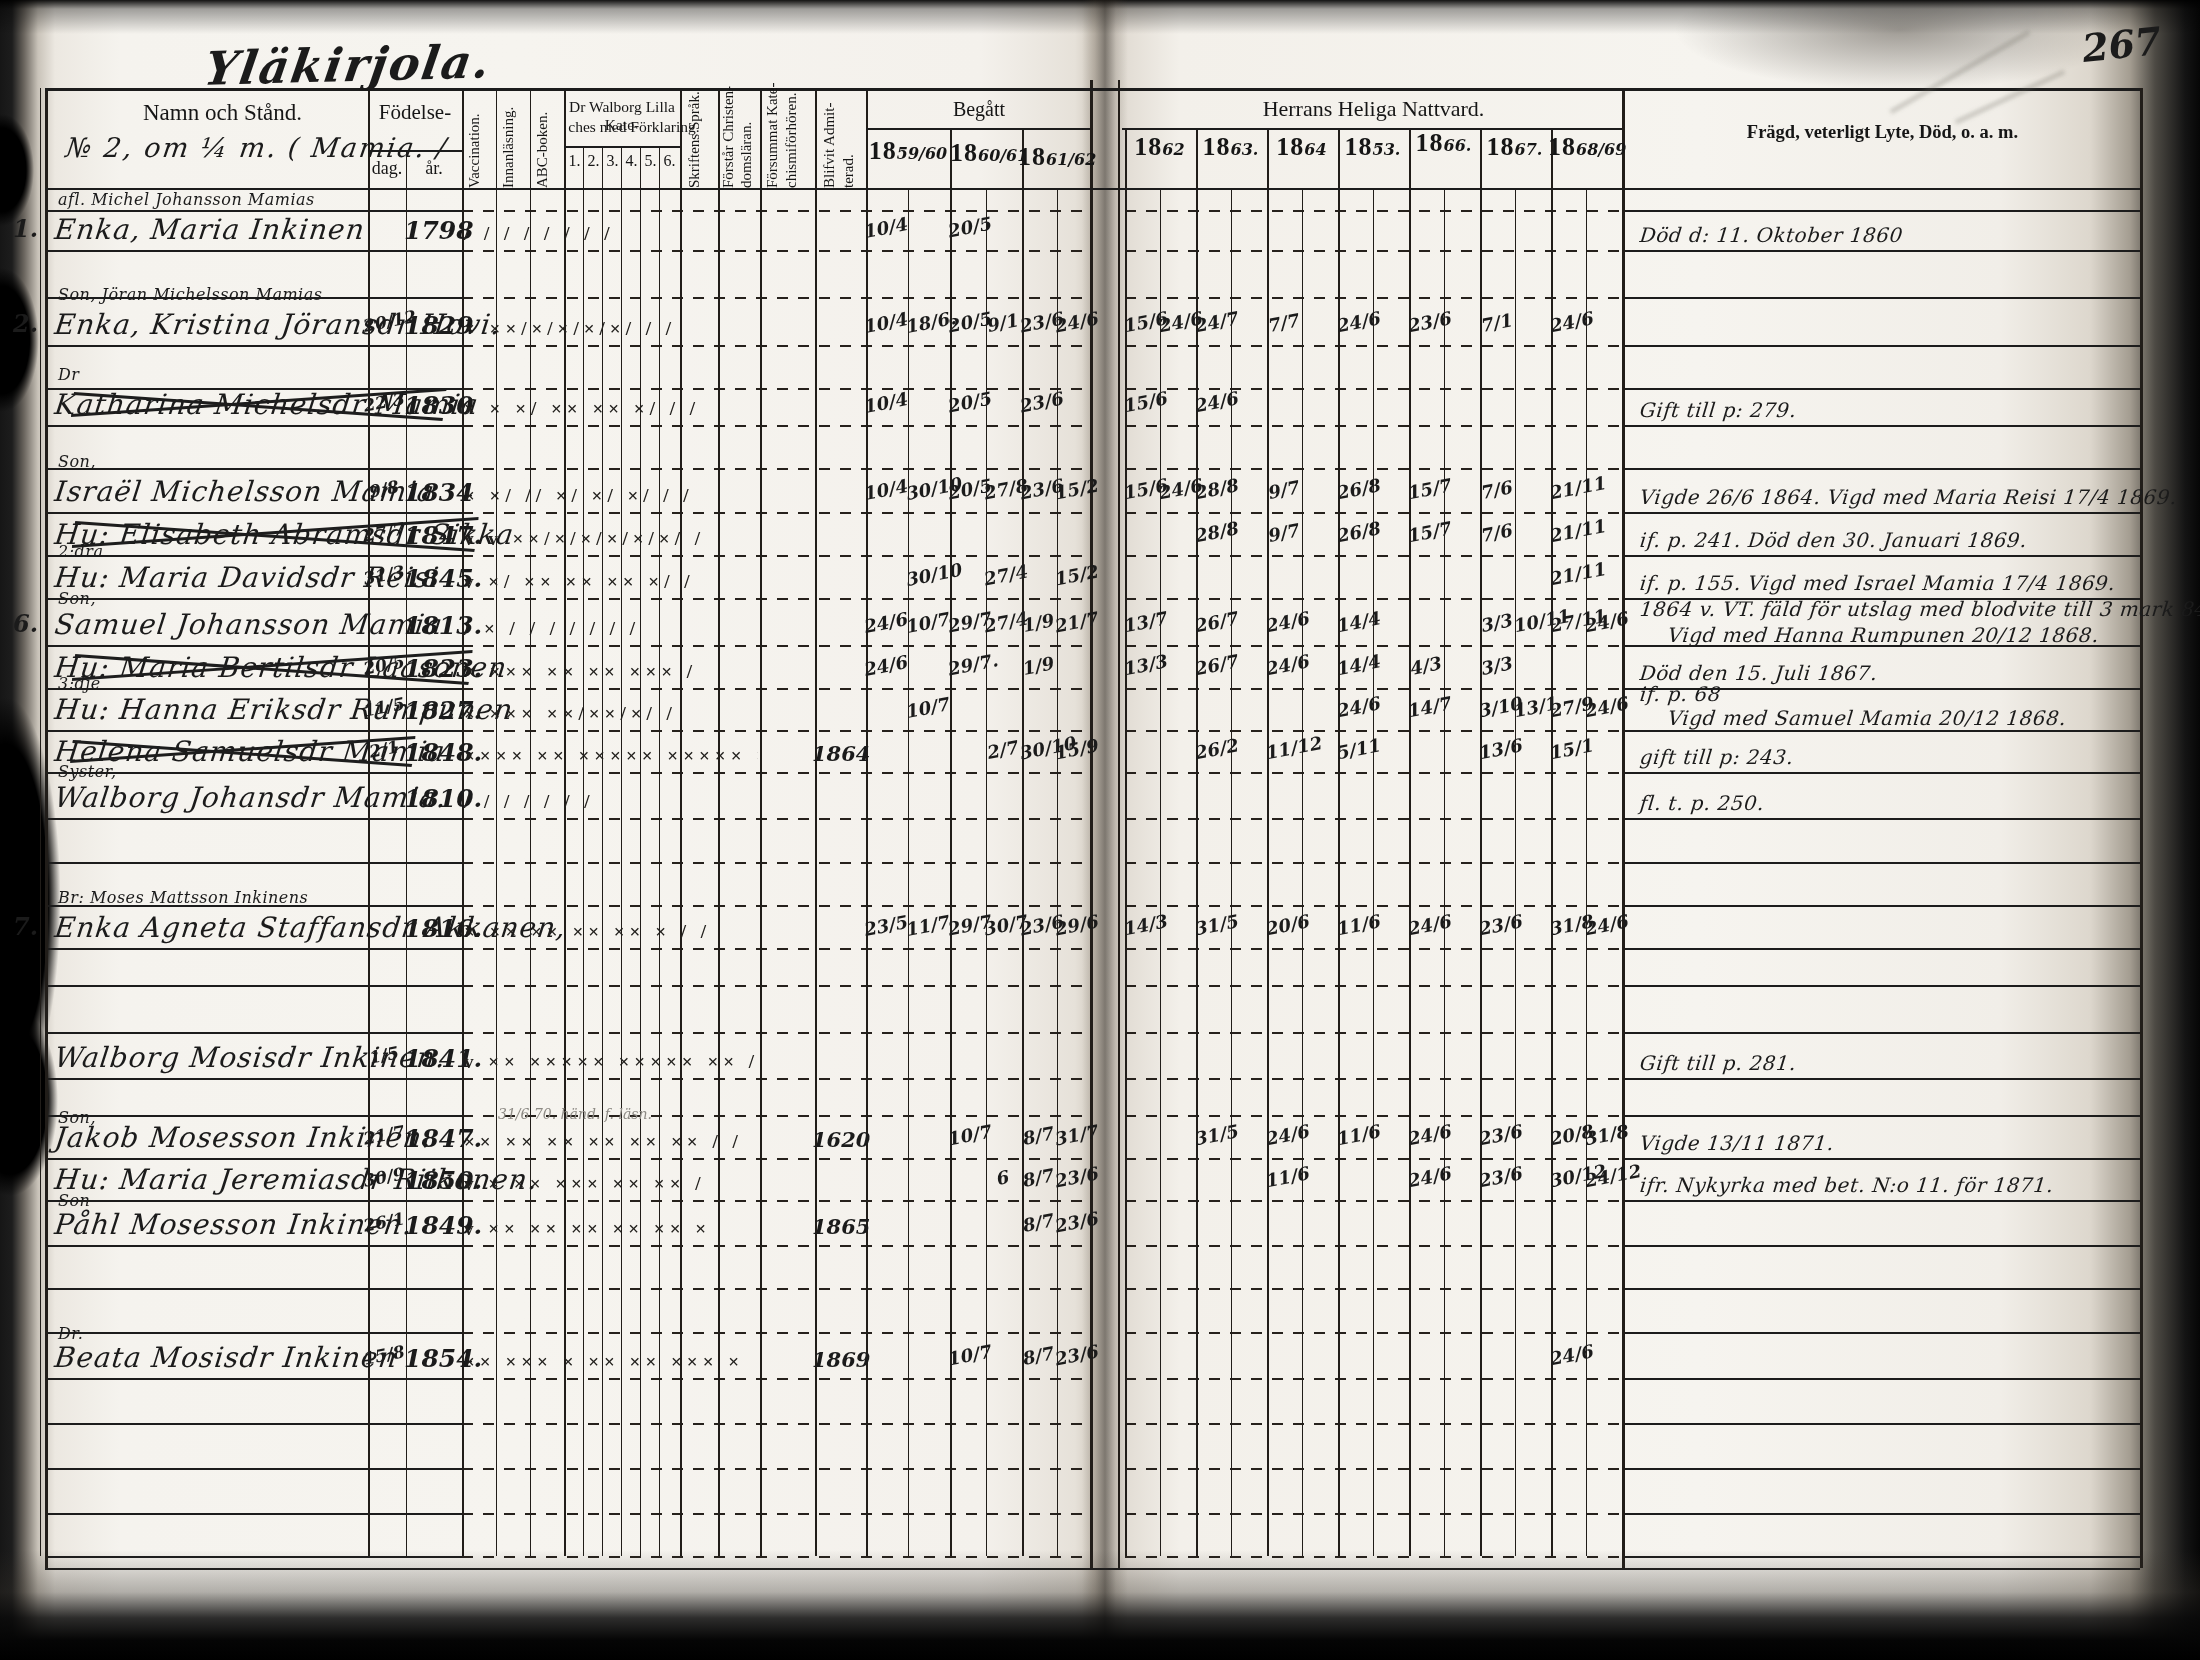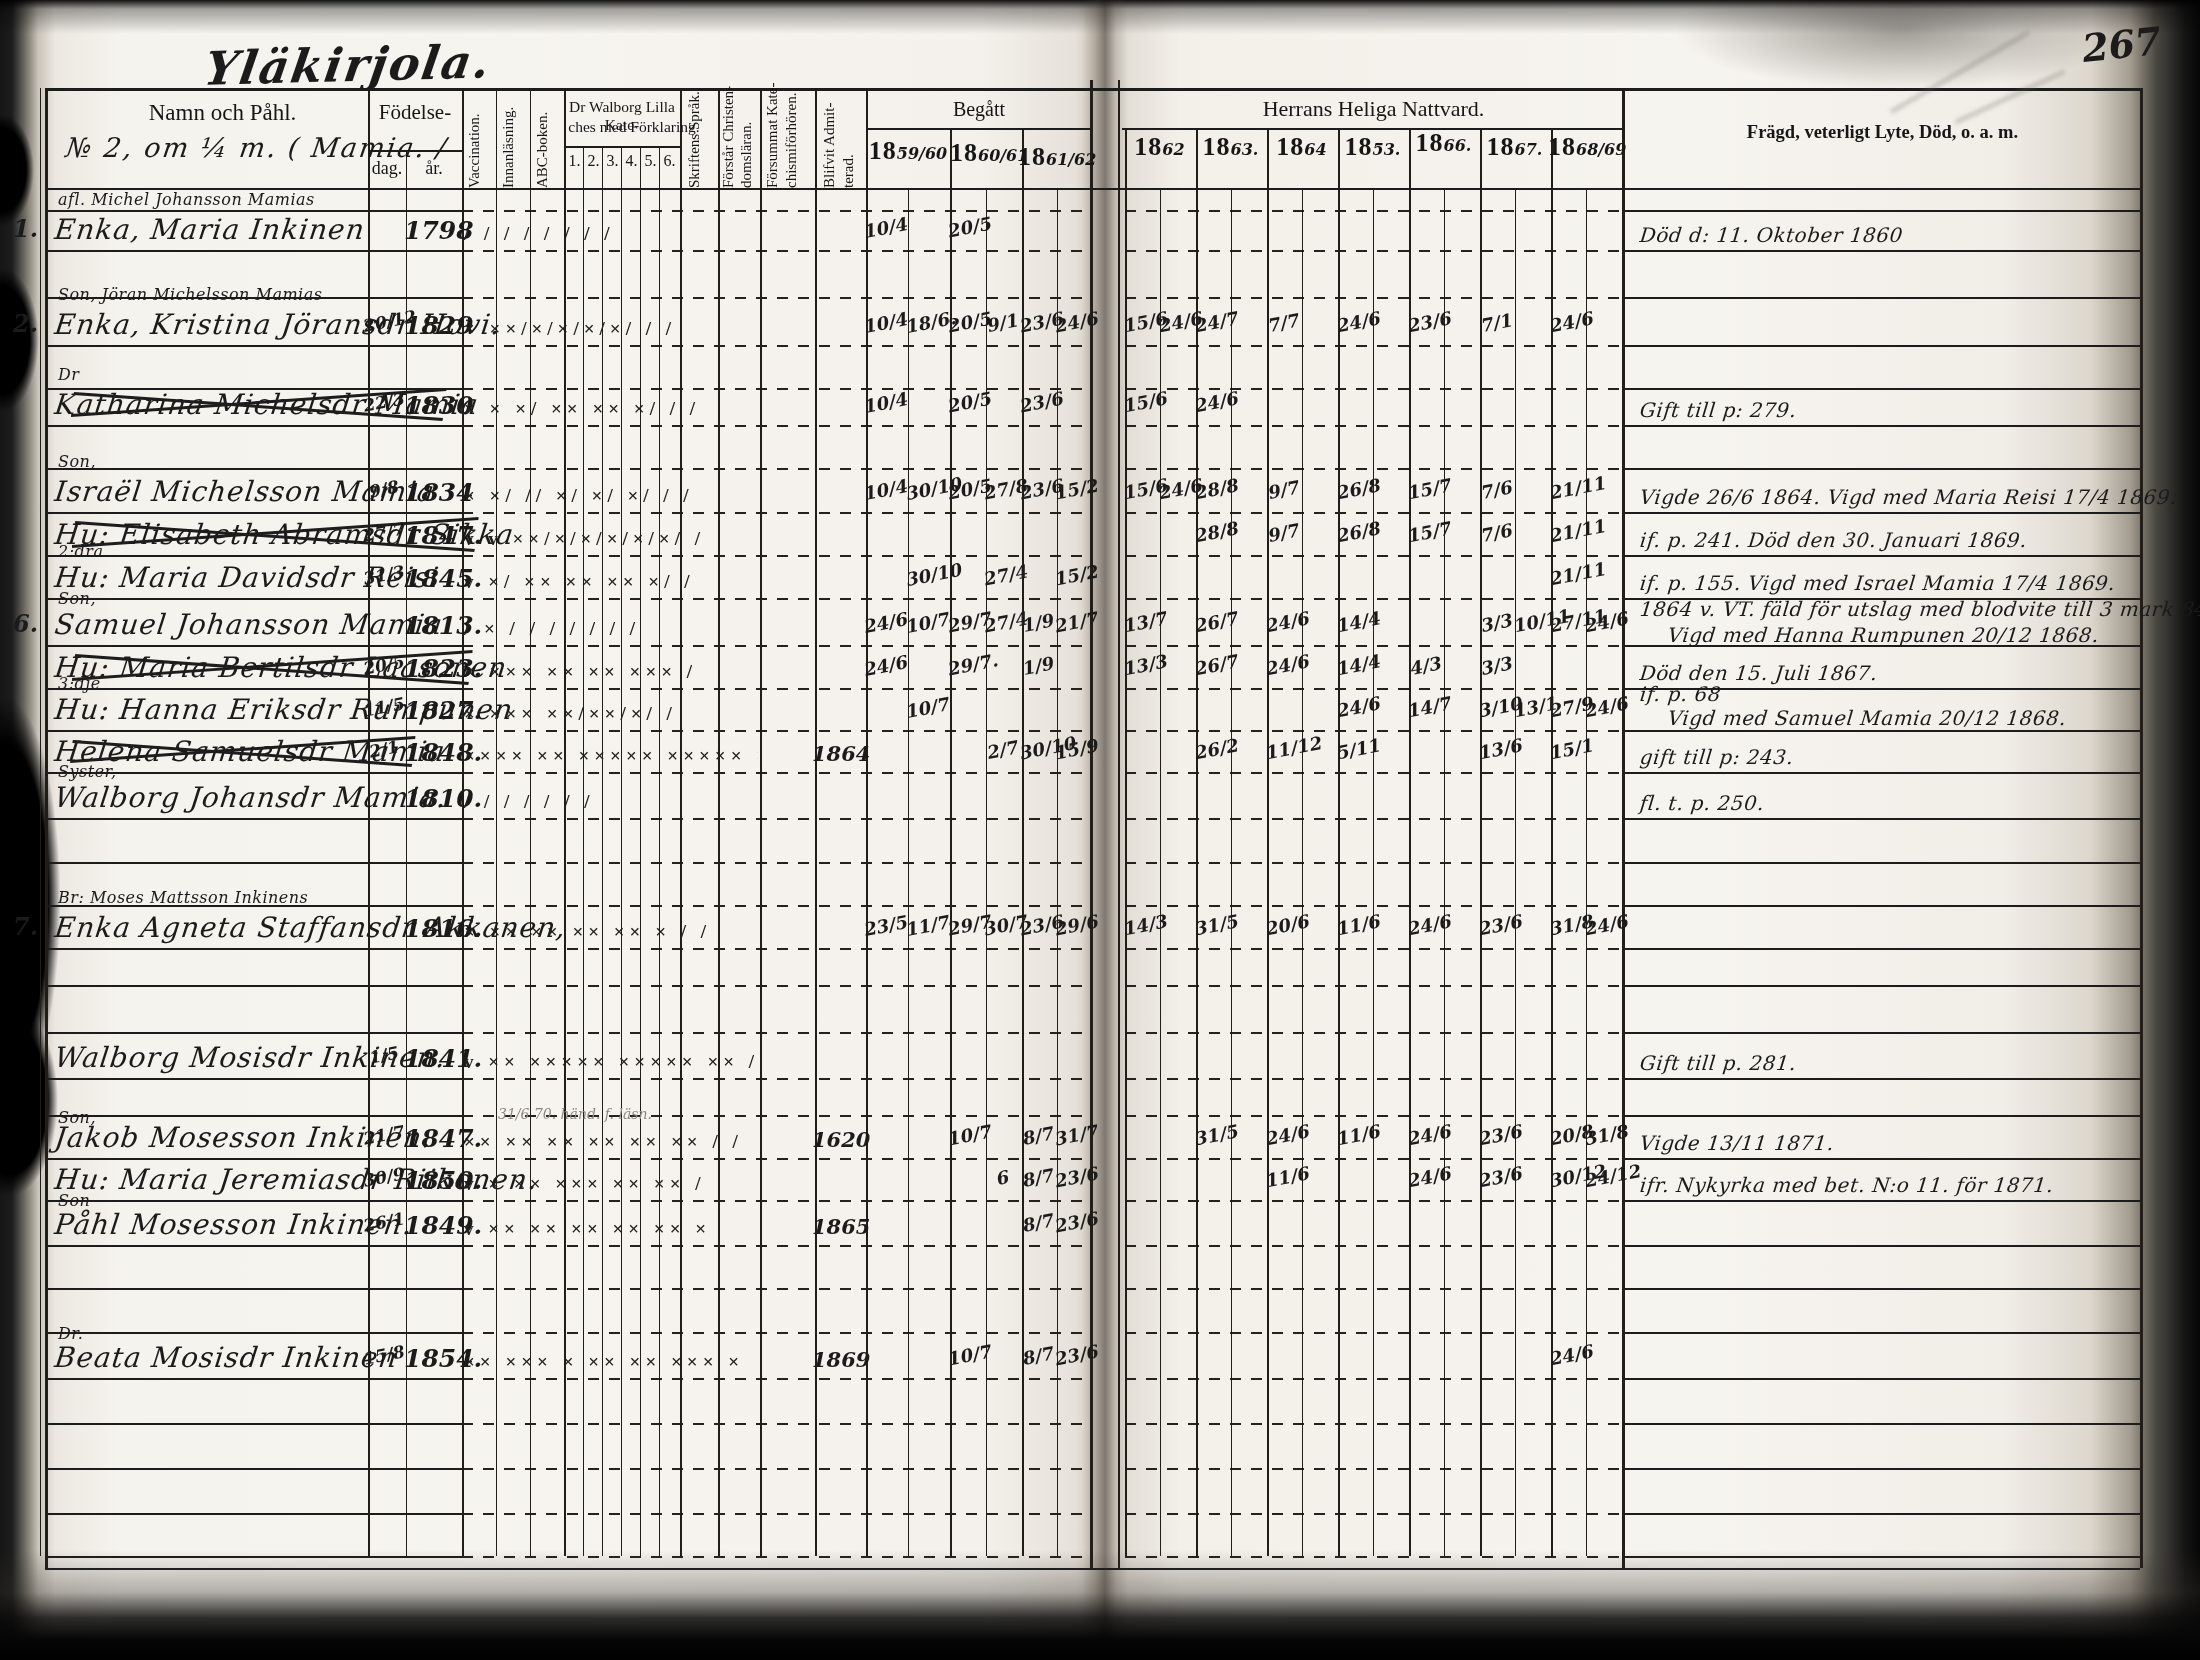--- a/index.html
+++ b/index.html
@@ -243,21 +243,21 @@
       <div class="line" style="left: 866px; top: 128px; width: 224px; height: 2px;"></div>
       <div class="line" style="left: 1122px; top: 128px; width: 500px; height: 2px;"></div>
       <div class="line" style="left: 45px; top: 1568px; width: 2095px; height: 2px;"></div>
     </div>
 
   <span class="title hw">Yläkirjola.</span>
   <span class="pageno hw">267</span>
   <div class="ghost" style="left:1880px;top:70px;width:160px;transform:rotate(-30deg);"></div>
   <div class="ghost" style="left:1950px;top:95px;width:120px;transform:rotate(-25deg);"></div>
 
-  <div class="hdr pr" style="left:85px;top:100px;width:275px;font-size:23px;">Namn och Påhl.</div>
+  <div class="hdr pr" style="left:85px;top:100px;width:275px;font-size:23px;">Namn och Stånd.</div>
   <span class="hhline hw">№ 2, om ¼ m. ( Mamia. /</span>
 
   <div class="hdr pr" style="left:368px;top:100px;width:94px;font-size:21px;">Födelse-</div>
   <div class="hdr pr" style="left:368px;top:158px;width:38px;font-size:18px;">dag.</div>
   <div class="hdr pr" style="left:406px;top:158px;width:56px;font-size:18px;">år.</div>
 
   <div class="vcol pr" style="left:467px;width:26px;">Vaccination.</div>
   <div class="vcol pr" style="left:501px;width:26px;">Innanläsning.</div>
   <div class="vcol pr" style="left:535px;width:26px;">ABC-boken.</div>
 

